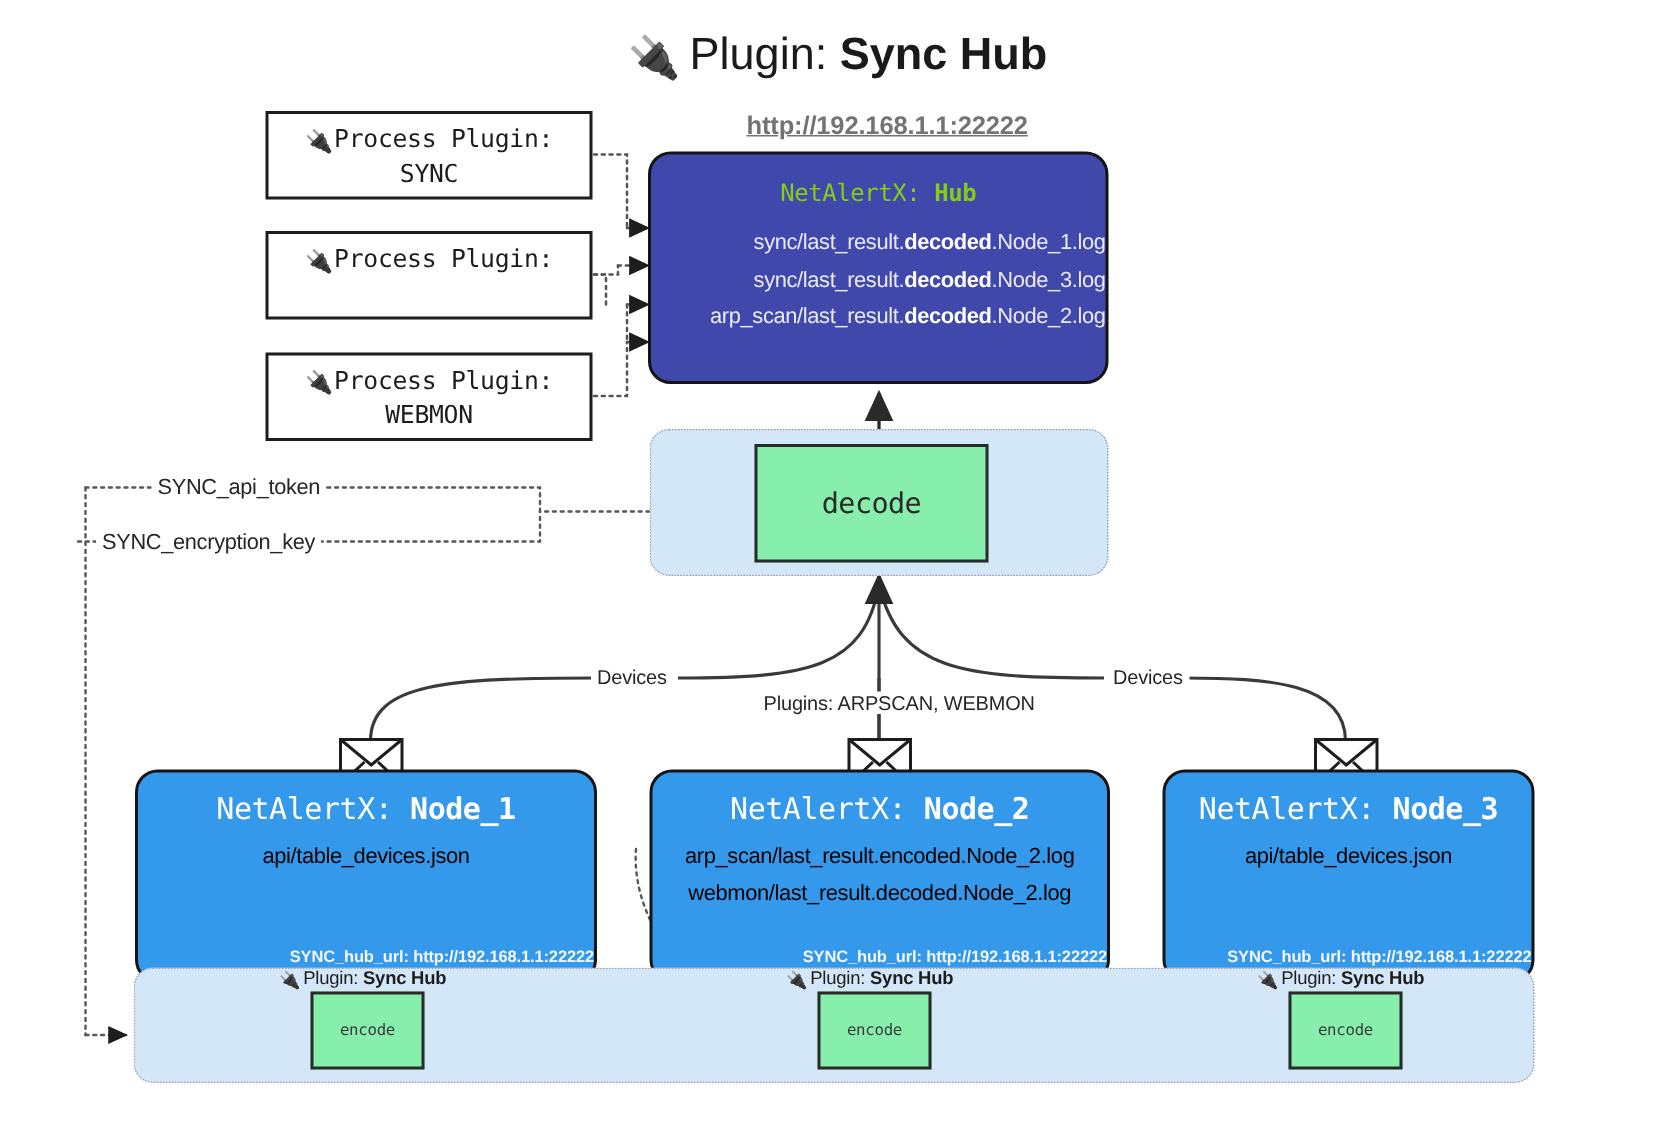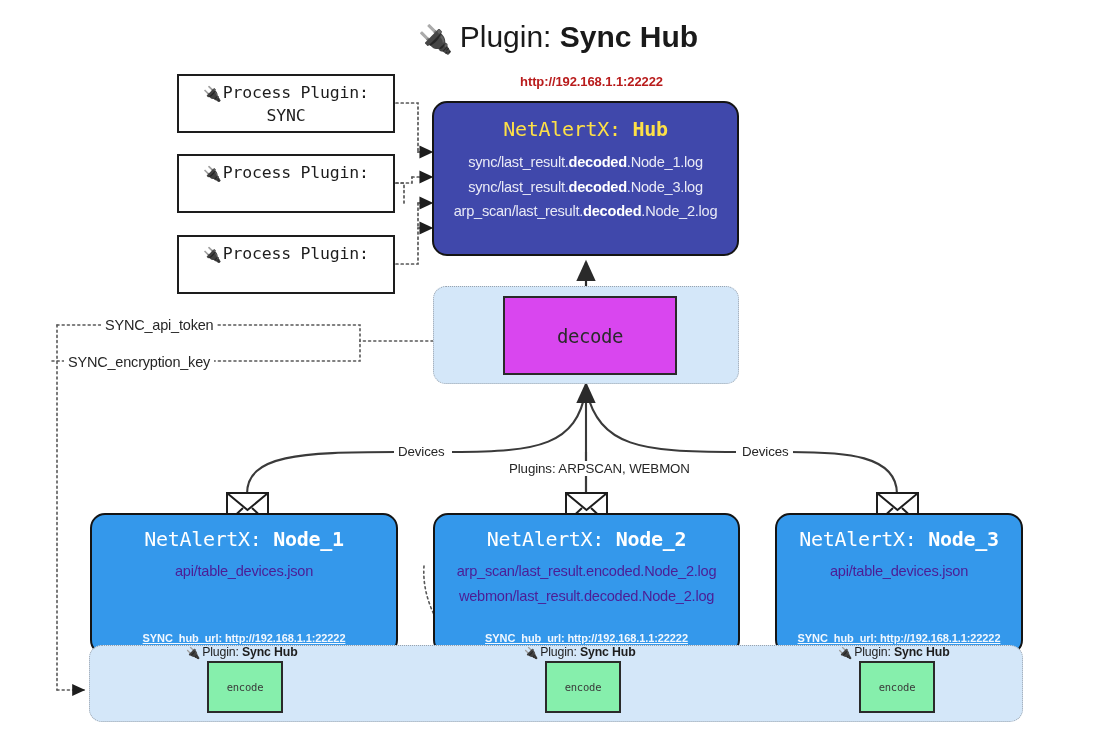--- a/index.html
+++ b/index.html
@@ -41,49 +41,49 @@
     filter:grayscale(1) contrast(1.3) brightness(.72);
     vertical-align:-1px;margin-right:1px;
   }
   #proc-sync{left:177px;top:74px;}
   #proc-arp{left:177px;top:154px;}
   #proc-web{left:177px;top:235px;}
 
   
   .hub-url{
     position:absolute;left:443px;top:74px;width:297px;text-align:center;
-    font-size:13px;font-weight:bold;color:#b91c1c;letter-spacing:-.1px;
+    font-size:17px;font-weight:bold;color:#737373;letter-spacing:-.1px;text-decoration:underline;
   }
   #hub{
     position:absolute;left:432px;top:101px;width:307px;height:155px;
     box-sizing:border-box;background:#4048ab;border:2.6px solid #141414;
     border-radius:15px;
   }
   #hub .hub-title{
-    margin-top:14px;text-align:center;color:#fde047;
-    font-family:"DejaVu Sans Mono","Liberation Mono",monospace;
-    font-size:20px;line-height:24px;letter-spacing:-.3px;
+    margin-top:14px;text-align:center;color:#84cc16;
+    font-family:"DejaVu Sans Mono","Liberation Mono",monospace;
+    font-size:16px;line-height:24px;letter-spacing:-.3px;
   }
   #hub .hub-title b{font-weight:bold;}
   .hub-lines{margin-top:9px;}
   .hub-line{
-    color:#e9eaf6;font-size:14.6px;line-height:24.6px;text-align:center;
+    color:#e9eaf6;font-size:14.6px;line-height:24.6px;text-align:right;
     white-space:nowrap;letter-spacing:-.25px;
   }
   .hub-line b{font-weight:bold;color:#ffffff;}
 
   
   #decode-wrap{
     position:absolute;left:433px;top:286px;width:306px;height:98px;
     box-sizing:border-box;background:#d4e7f9;
     border:1.6px dotted #9aa3ad;border-radius:13px;
   }
   #decode-box{
-    position:absolute;left:503px;top:296px;width:174px;height:79px;
-    box-sizing:border-box;background:#d946ef;border:2.2px solid #2a2a2a;
+    position:absolute;left:503px;top:296px;width:156px;height:79px;
+    box-sizing:border-box;background:#86efac;border:2.2px solid #2a2a2a;
     display:flex;align-items:center;justify-content:center;
     font-family:"DejaVu Sans Mono","Liberation Mono",monospace;
     font-size:19px;color:#2a2a2a;letter-spacing:-.4px;
   }
 
   
   .cfg-label{
     position:absolute;font-size:14.5px;color:#262626;background:#ffffff;
     padding:0 4px;white-space:nowrap;letter-spacing:-.2px;
   }
@@ -105,28 +105,27 @@
     background:#3498eb;border:2.6px solid #141414;border-radius:15px;
   }
   .node .node-title{
     margin-top:12px;text-align:center;color:#ffffff;
     font-family:"DejaVu Sans Mono","Liberation Mono",monospace;
     font-size:20px;line-height:24px;letter-spacing:-.3px;
   }
   .node .node-title b{font-weight:bold;}
   .node .node-lines{margin-top:8px;}
   .node .node-line{
-    text-align:center;color:#4c1d95;font-size:14.6px;line-height:25px;
+    text-align:center;color:#000000;font-size:14.6px;line-height:25px;
     white-space:nowrap;letter-spacing:-.25px;
   }
   .node .node-foot{
-    position:absolute;left:0;right:0;bottom:9px;text-align:center;
+    position:absolute;left:0;right:0;bottom:9px;text-align:right;
     font-size:11px;font-weight:bold;color:#f2f8ff;white-space:nowrap;
     letter-spacing:-.1px;
-    text-decoration:underline;
   }
   #node1{left:90px;top:513px;width:308px;}
   #node2{left:433px;top:513px;width:307px;}
   #node3{left:775px;top:513px;width:248px;}
 
   
   #encode-wrap{
     position:absolute;left:89px;top:645px;width:934px;height:77px;
     box-sizing:border-box;background:#d4e7f9;
     border:1.6px dotted #9aa3ad;border-radius:13px;
@@ -251,20 +250,21 @@
 
   <div class="procbox" id="proc-sync">
     <span class="l1"><span class="plug">🔌</span><span>Process Plugin:</span></span>
     <span class="l2">SYNC</span>
   </div>
   <div class="procbox" id="proc-arp">
     <span class="l1"><span class="plug">🔌</span><span>Process Plugin:</span></span>
   </div>
   <div class="procbox" id="proc-web">
     <span class="l1"><span class="plug">🔌</span><span>Process Plugin:</span></span>
+    <span class="l2">WEBMON</span>
   </div>
 
   <div class="hub-url">http://192.168.1.1:22222</div>
   <div id="hub">
     <div class="hub-title">
       <span>NetAlertX:</span>
       <b>Hub</b>
     </div>
     <div class="hub-lines">
       <div class="hub-line"><span>sync/last_result.</span><b>decoded</b><span>.Node_1.log</span></div>

